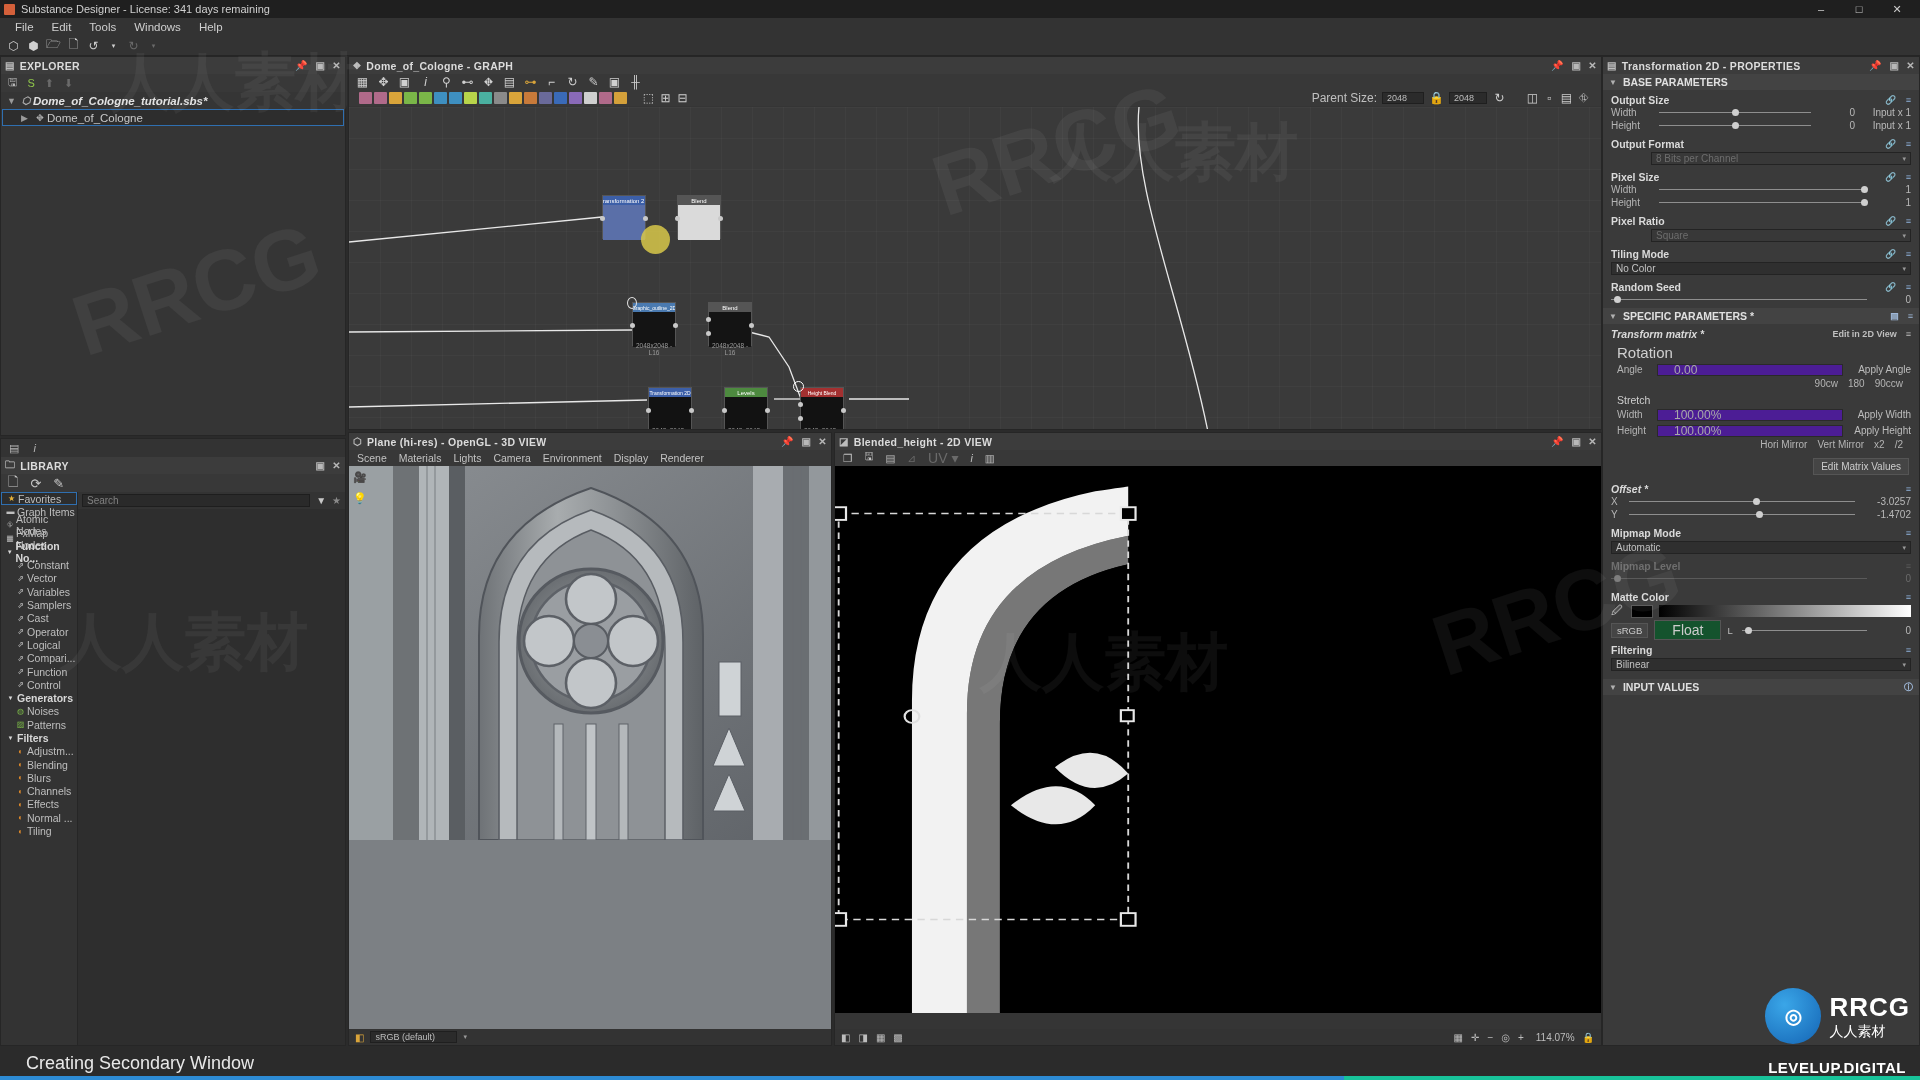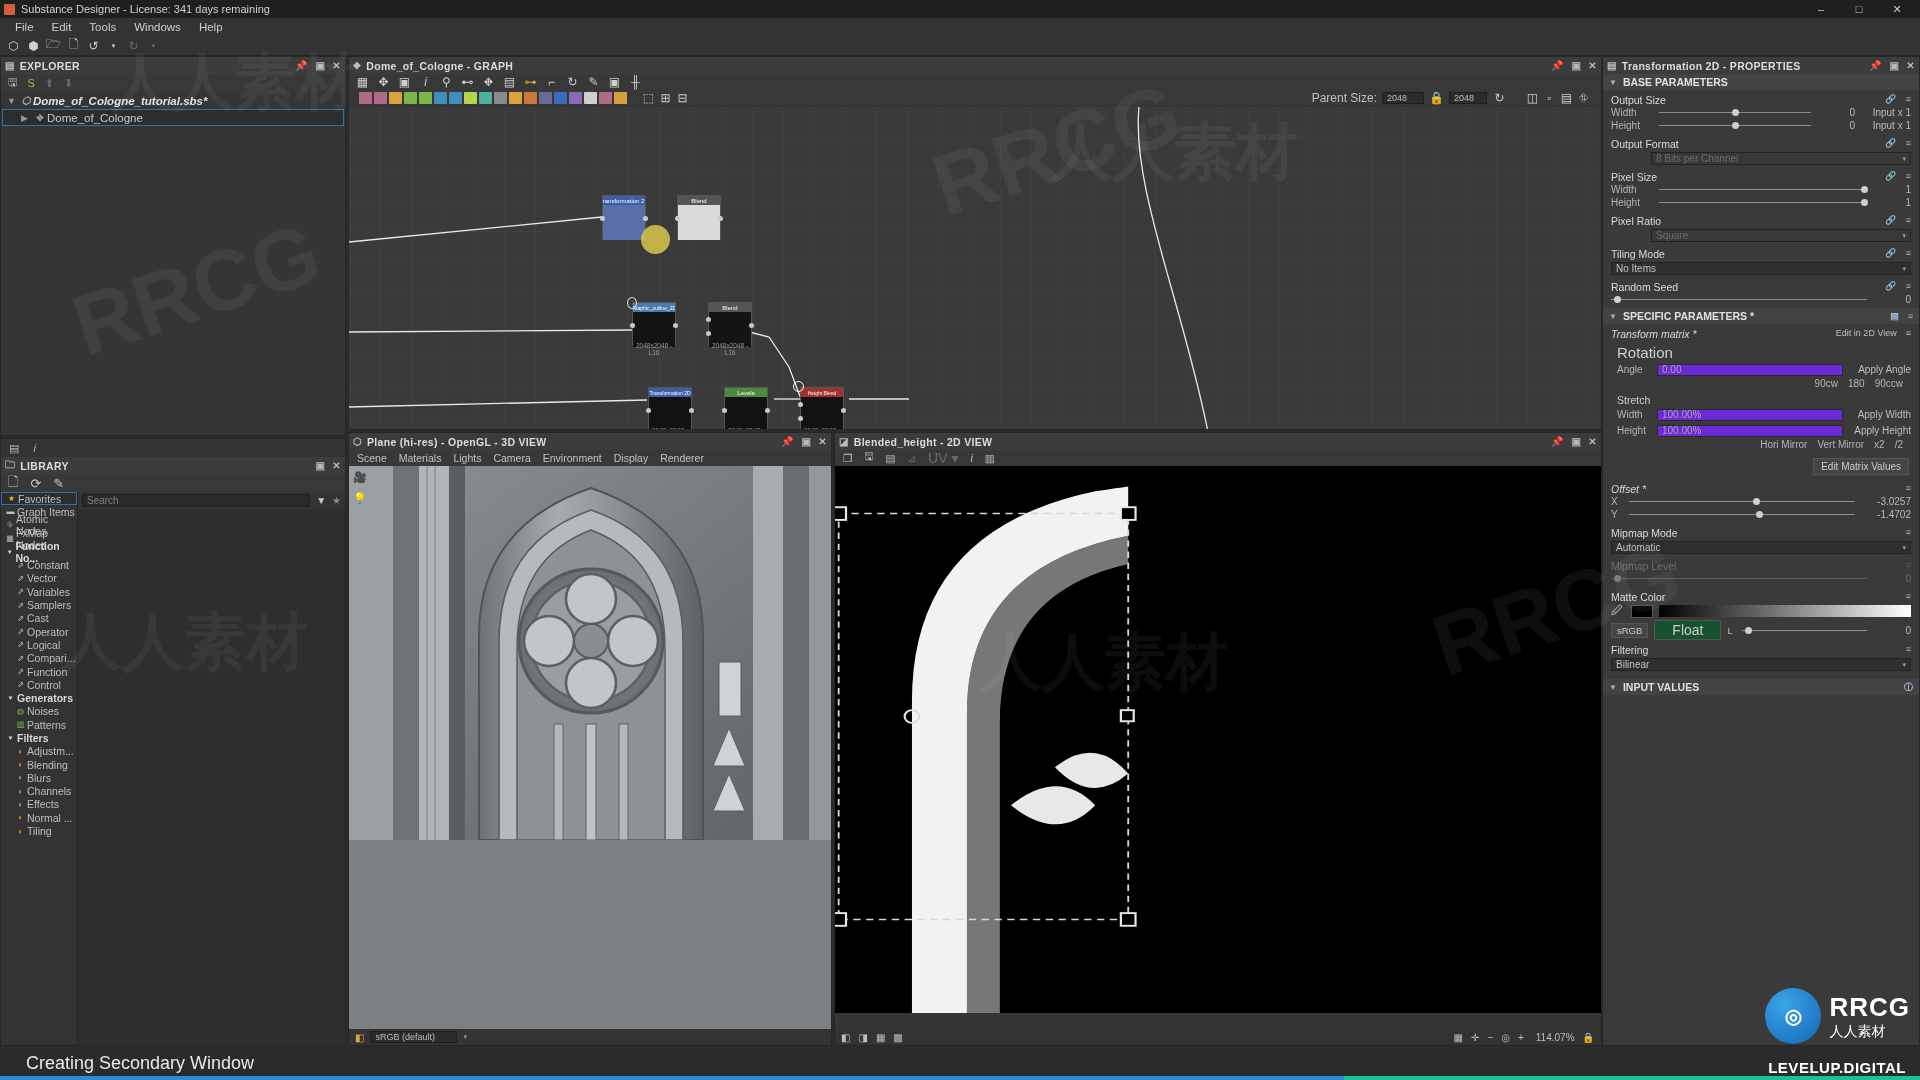--- a/index.html
+++ b/index.html
@@ -82,33 +82,33 @@
   .v2d-canvas{position:absolute;top:33px;left:0;right:0;bottom:32px;background:#000;overflow:hidden;}
   .v2d-info{position:absolute;left:0;right:0;bottom:16px;height:16px;display:flex;align-items:center;padding-left:6px;font-size:10px;color:#bfbfbf;}
   .v2d-foot{position:absolute;left:0;right:0;bottom:0;height:16px;background:#333;display:flex;align-items:center;padding-left:6px;gap:8px;font-size:10px;color:#bdbdbd;}
 
   
   #props { right:0; top:0; width:318px; bottom:0; background:#3a3a3a;}
   .sect{height:16px;background:#434343;display:flex;align-items:center;padding-left:6px;font-size:10.5px;font-weight:bold;color:#e0e0e0;}
   .sect .cgl{margin-right:6px;font-size:8px;color:#b0b0b0;}
   .sect .rights{margin-left:auto;display:flex;gap:9px;margin-right:6px;color:#9fb8d8;font-size:9px;}
   .pgrp{padding:4px 8px 2px 8px;}
-  .plabel{font-size:10.5px;font-weight:normal;color:#dadada;display:flex;align-items:flex-start;}
+  .plabel{font-size:10.5px;font-weight:bold;color:#dadada;display:flex;align-items:center;}
   .plabel .rights{margin-left:auto;display:flex;gap:9px;color:#8fb3dd;font-size:9px;}
   .prow{display:flex;align-items:center;height:13px;font-size:10px;color:#bdbdbd;gap:6px;}
   .prow .nm{width:42px;color:#b5b5b5;}
   .slider{flex:1;height:11px;position:relative;}
   .slider .trk{position:absolute;top:5px;left:0;right:0;height:1px;background:#8e8e8e;}
   .slider .knb{position:absolute;top:2px;width:7px;height:7px;border-radius:50%;background:#cfcfcf;}
   .pval{width:38px;text-align:right;font-size:10px;color:#b9b9b9;}
   .pval.wide{width:50px;}
   .dd{height:13px;background:#2f2f2f;border:1px solid #232323;display:flex;align-items:center;padding:0 4px;font-size:10px;color:#c2c2c2;margin-top:2px;}
   .dd .arr{margin-left:auto;font-size:7px;color:#9a9a9a;}
   .dd.disabled{color:#6d6d6d;background:#383838;margin-left:40px;}
-  .spin{flex:1;height:12px;background:#6d28d9;border:1px solid #2a2a2a;display:flex;align-items:center;padding:0 4px;font-size:10px;color:#a9a9a9;}
+  .spin{flex:1;height:12px;background:#4c1d95;border:1px solid #2a2a2a;display:flex;align-items:center;padding:0 16px;font-size:12px;color:#a9a9a9;}
   .linkrow{display:flex;justify-content:flex-end;gap:10px;font-size:10px;color:#b4b4b4;padding:2px 8px;}
   .btnbox{border:1px solid #555;background:#454545;font-size:10px;color:#ccc;padding:2px 7px;}
   .gradbar{flex:1;height:12px;background:linear-gradient(90deg,#000,#fff);}
 
   
   .statusbar{position:absolute;left:0;right:0;bottom:0;height:34px;background:#2b2b2b;display:flex;align-items:center;}
   .statusbar .txt{font-size:18px;color:#e8e8e8;padding-left:26px;}
   .progress{position:absolute;left:0;bottom:0;height:4px;width:70%;background:#2d8bd4;}
   .progress2{position:absolute;left:70%;bottom:0;height:4px;width:30%;background:#18c39a;}
 
@@ -703,21 +703,21 @@
 
     <div class="pgrp">
       <div class="plabel">
         <span>Tiling Mode</span>
         <span class="rights">
             <span style="color:#4a8fd4">🔗</span>
             <span>≡</span>
           </span>
       </div>
       <div class="dd">
-        <span>No Items</span>
+        <span>No Color</span>
         <span class="arr">▾</span>
       </div>
     </div>
 
     <div class="pgrp">
       <div class="plabel">
         <span>Random Seed</span>
         <span class="rights">
             <span>🔗</span>
             <span>≡</span>

